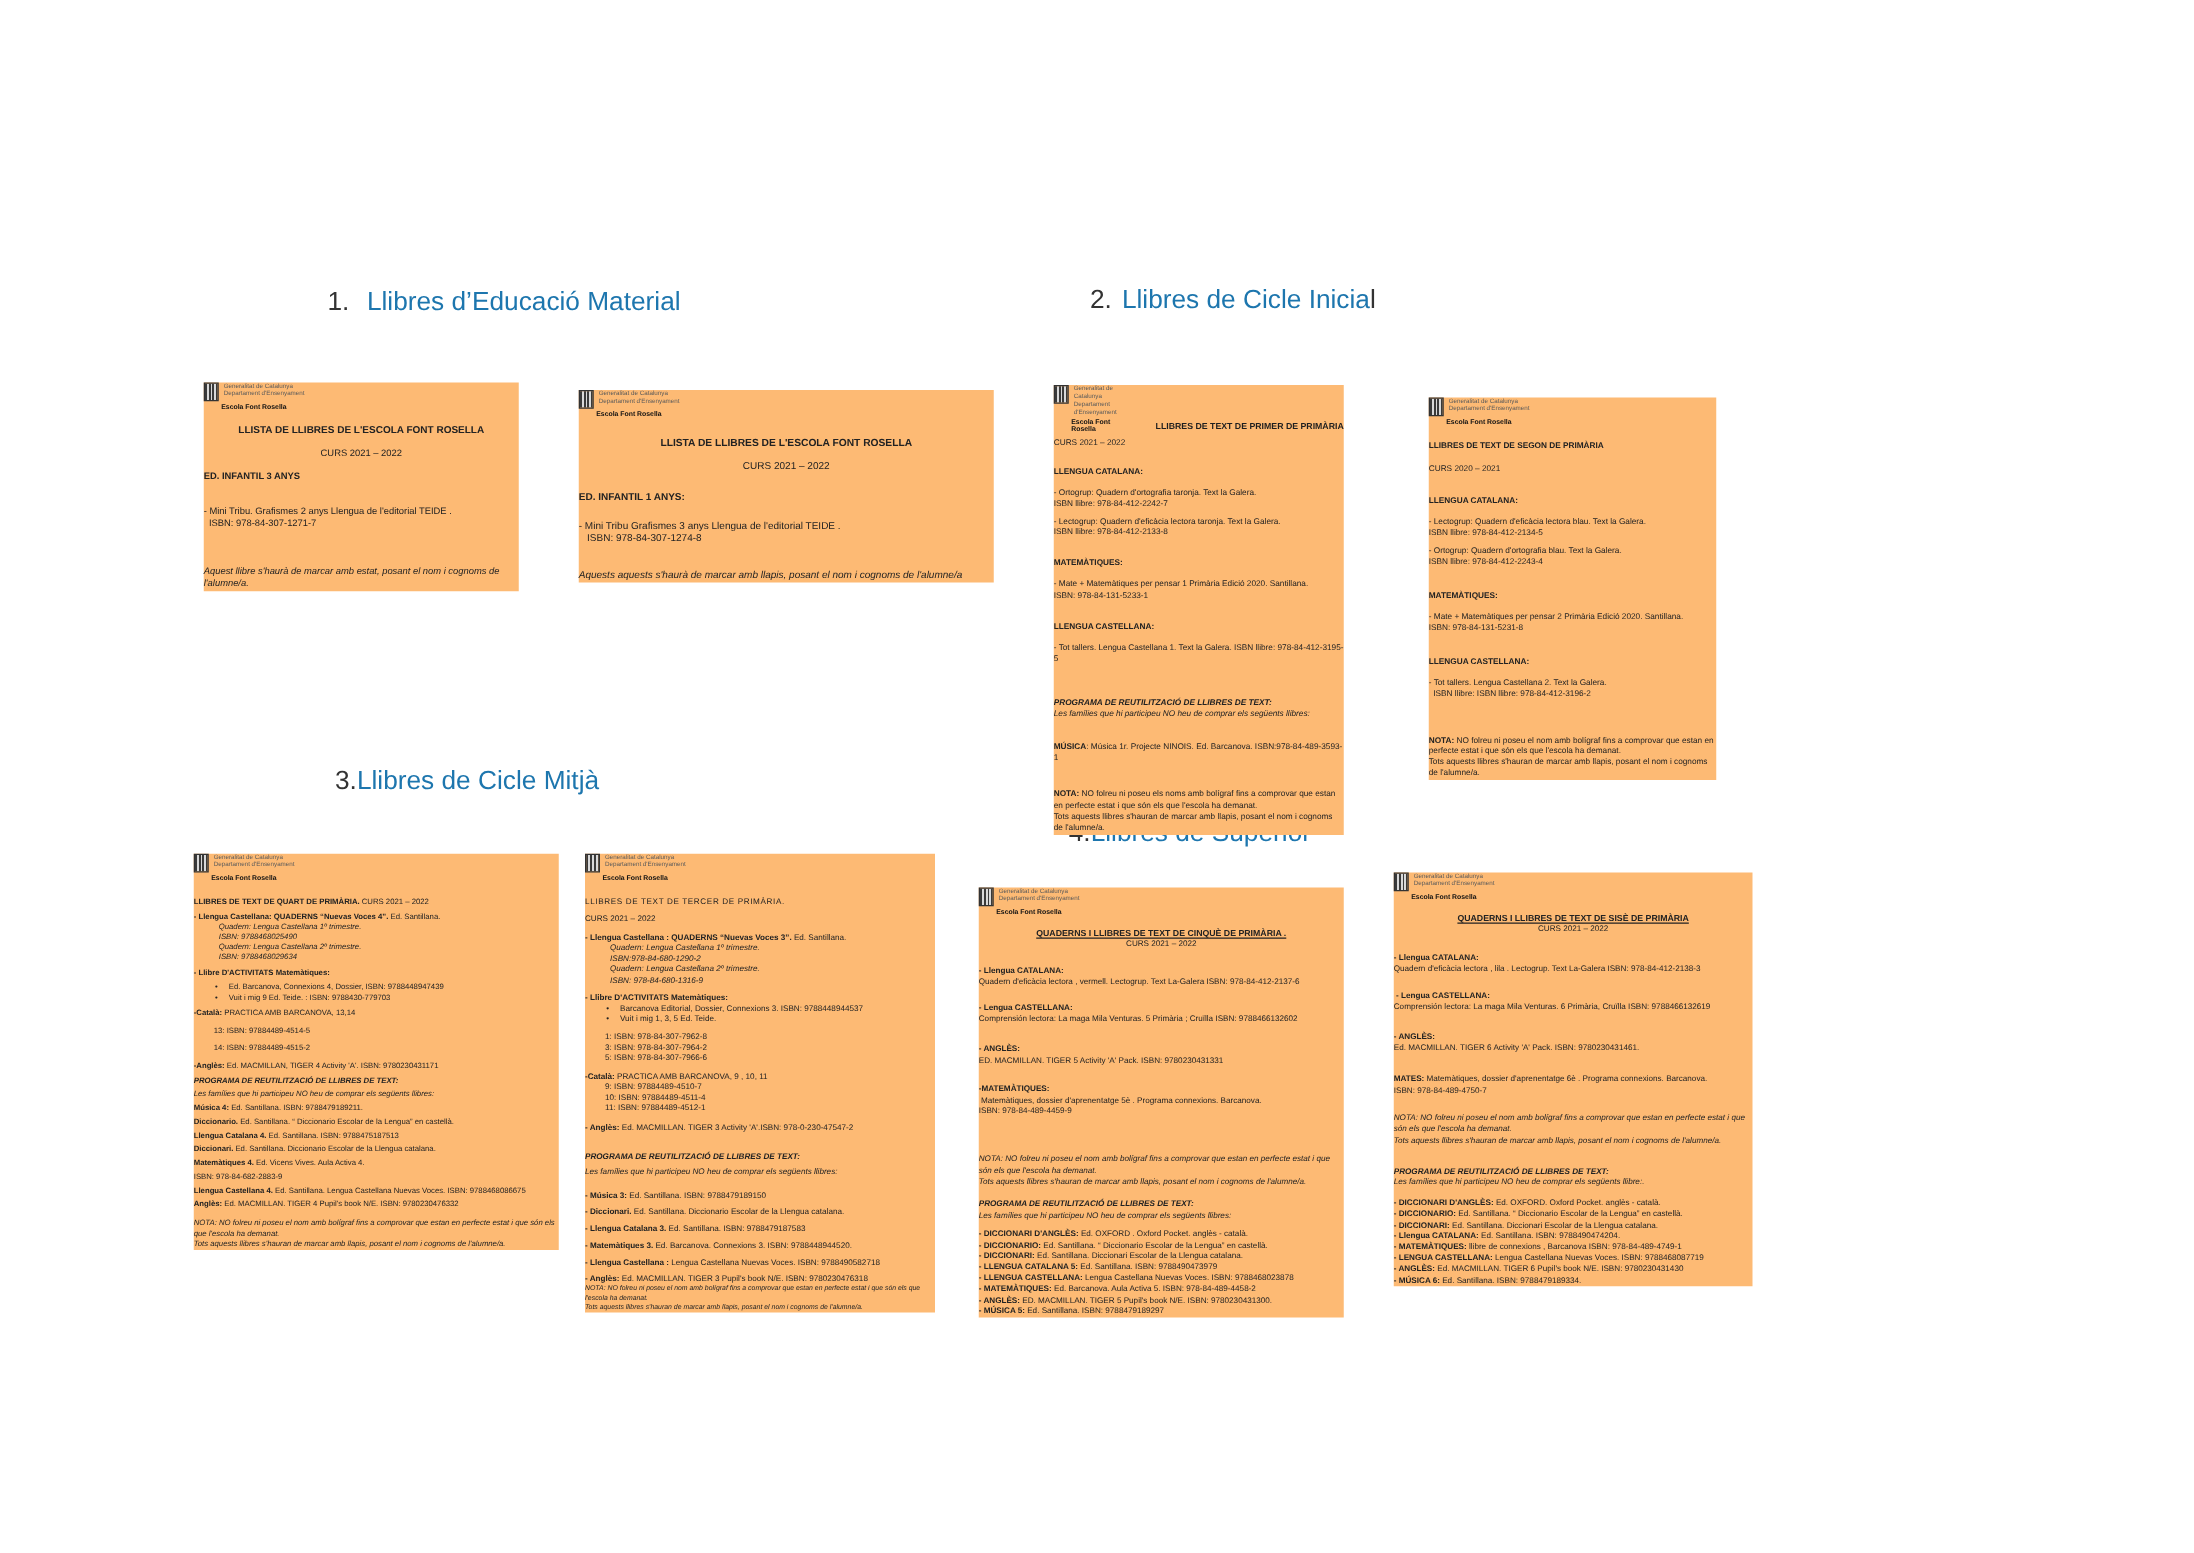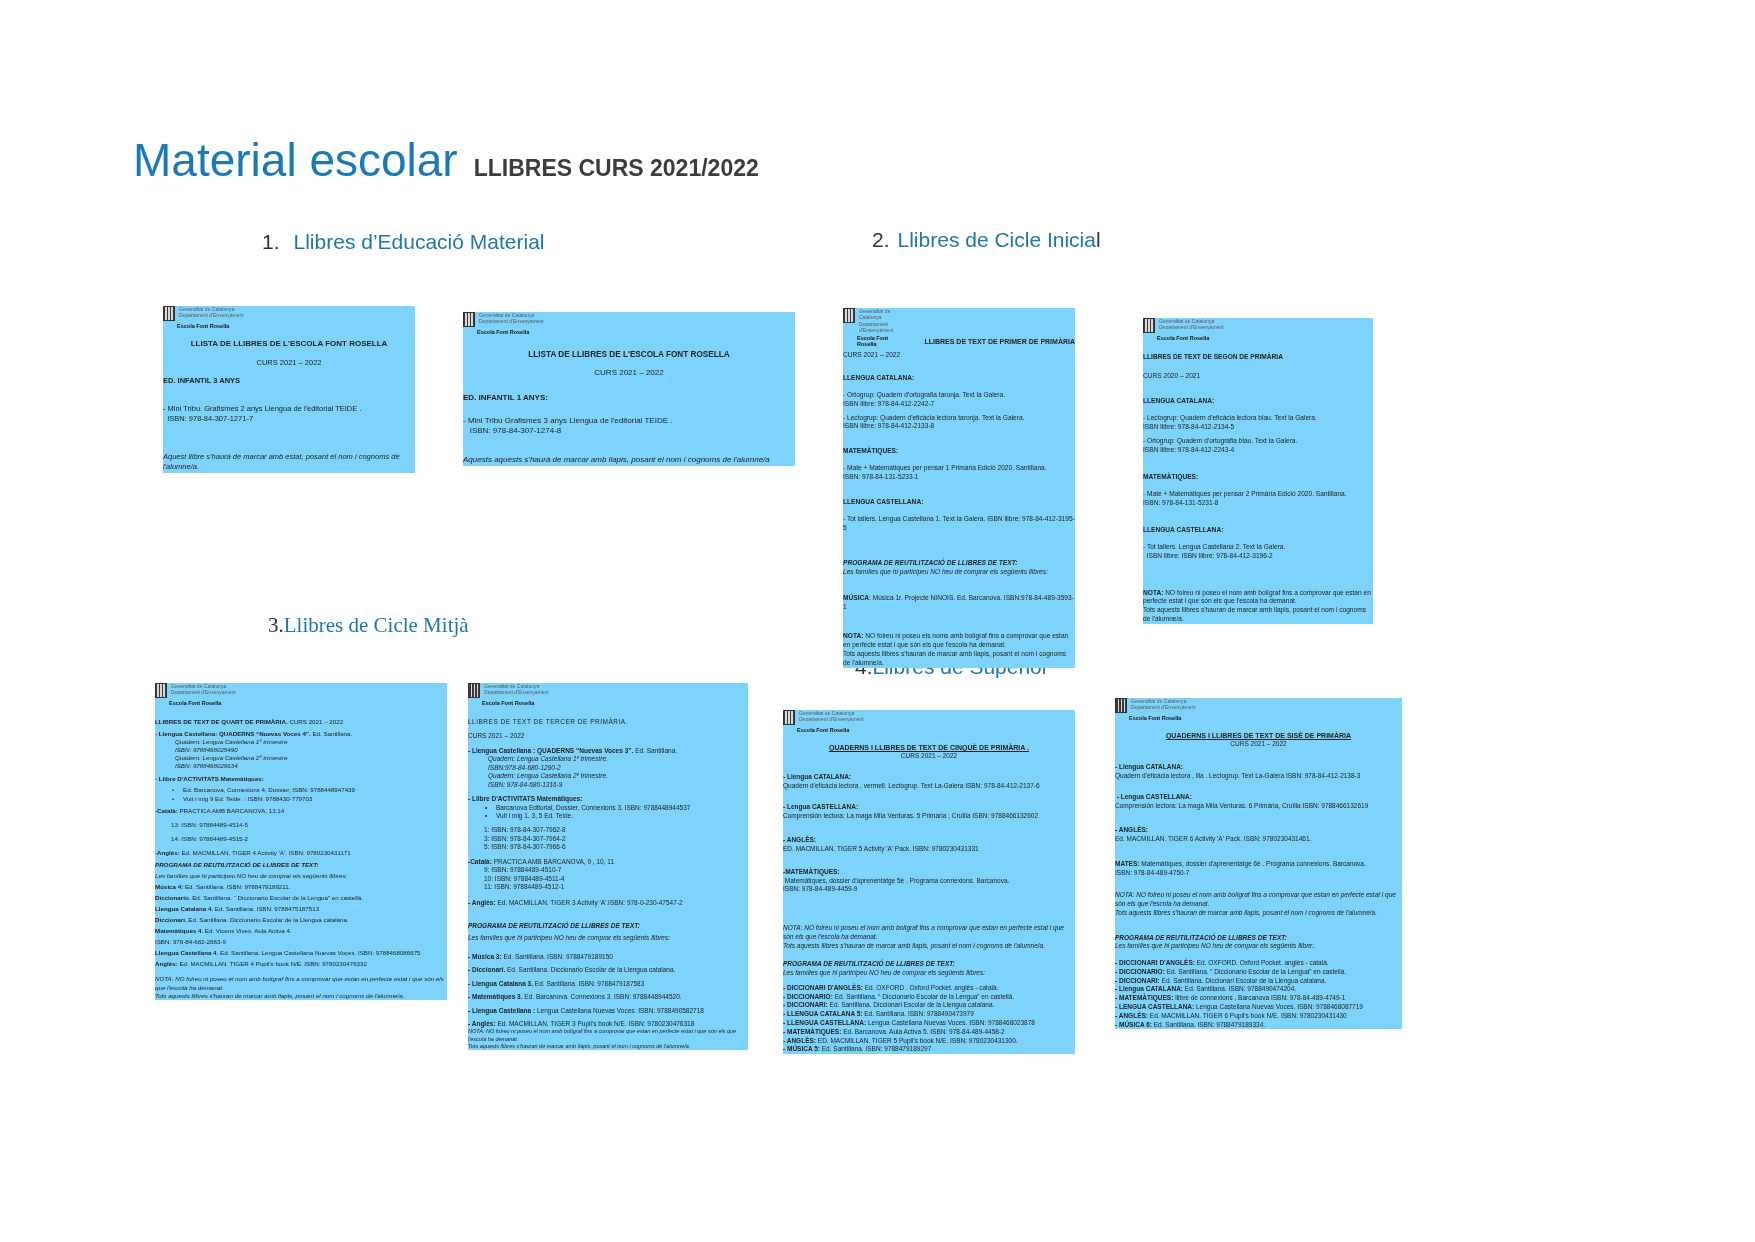--- a/index.html
+++ b/index.html
@@ -11,25 +11,25 @@
   .page-title{font-size:46px;color:#1a79b6;letter-spacing:0px;}
   .page-subtitle{font-size:23px;font-weight:bold;color:#3c3c3c;margin-left:16px;}
 
   
   .section-heading{position:absolute;font-size:21px;white-space:nowrap;}
   .sec-num{color:#333333;}
   .sec-label{color:#1d76ae;cursor:pointer;}
   .sec-suffix{color:#333333;}
   .s1{left:262px;top:230px;} .s1 .sec-label{margin-left:14px;}
   .s2{left:872px;top:228px;} .s2 .sec-label{margin-left:8px;}
-  .s3{left:268px;top:613px;font-family:Liberation Serif, serif;}
+  .s3{left:268px;top:613px;}
   .s4{left:855px;top:655px;}
 
   
-  .doc{position:absolute;background:#7dd3fc;}
+  .doc{position:absolute;background:#fdba74;}
   .doc-head.row{display:flex;align-items:flex-end;}
   .logo-block{margin-bottom:4px;}
   .logo-row{display:flex;align-items:flex-start;}
   .logo-icon{width:10px;height:13px;flex:0 0 auto;margin-right:4px;
              background:repeating-linear-gradient(90deg,#3a3a3a 0 1.5px,#d9d9d9 1.5px 3px);
              border:0.5px solid #333;}
   .logo-org{font-size:5px;line-height:1.25;color:#5a5a5a;}
   .logo-school{font-size:5.5px;font-weight:bold;color:#111;margin:2px 0 0 14px;}
   .beside-title{font-weight:bold;font-size:7px;margin:0 0 6px 26px;white-space:nowrap;}
 
@@ -62,24 +62,20 @@
   .d7{left:783px;top:710px;width:292px;font-size:6.5px;}
   .d7 .ln-titleu{font-size:7px;}
   .d8{left:1115px;top:698px;width:287px;font-size:6.5px;}
   .d8 .ln-titleu{font-size:7px;}
 </style>
 </head>
 <body>
 
 <div class="canvas">
 
-  <div class="page-header">
-    <span class="page-title">Material escolar</span>
-    <span class="page-subtitle">LLIBRES CURS 2021/2022</span>
-  </div>
 
   <div class="section-heading s1">
     <span class="sec-num">1.</span><span class="sec-label">Llibres d’Educació Material</span><span class="sec-suffix"></span>
   </div>
 
   <div class="section-heading s2">
     <span class="sec-num">2.</span><span class="sec-label">Llibres de Cicle Inicia</span><span class="sec-suffix">l</span>
   </div>
 
   <div class="section-heading s3">

